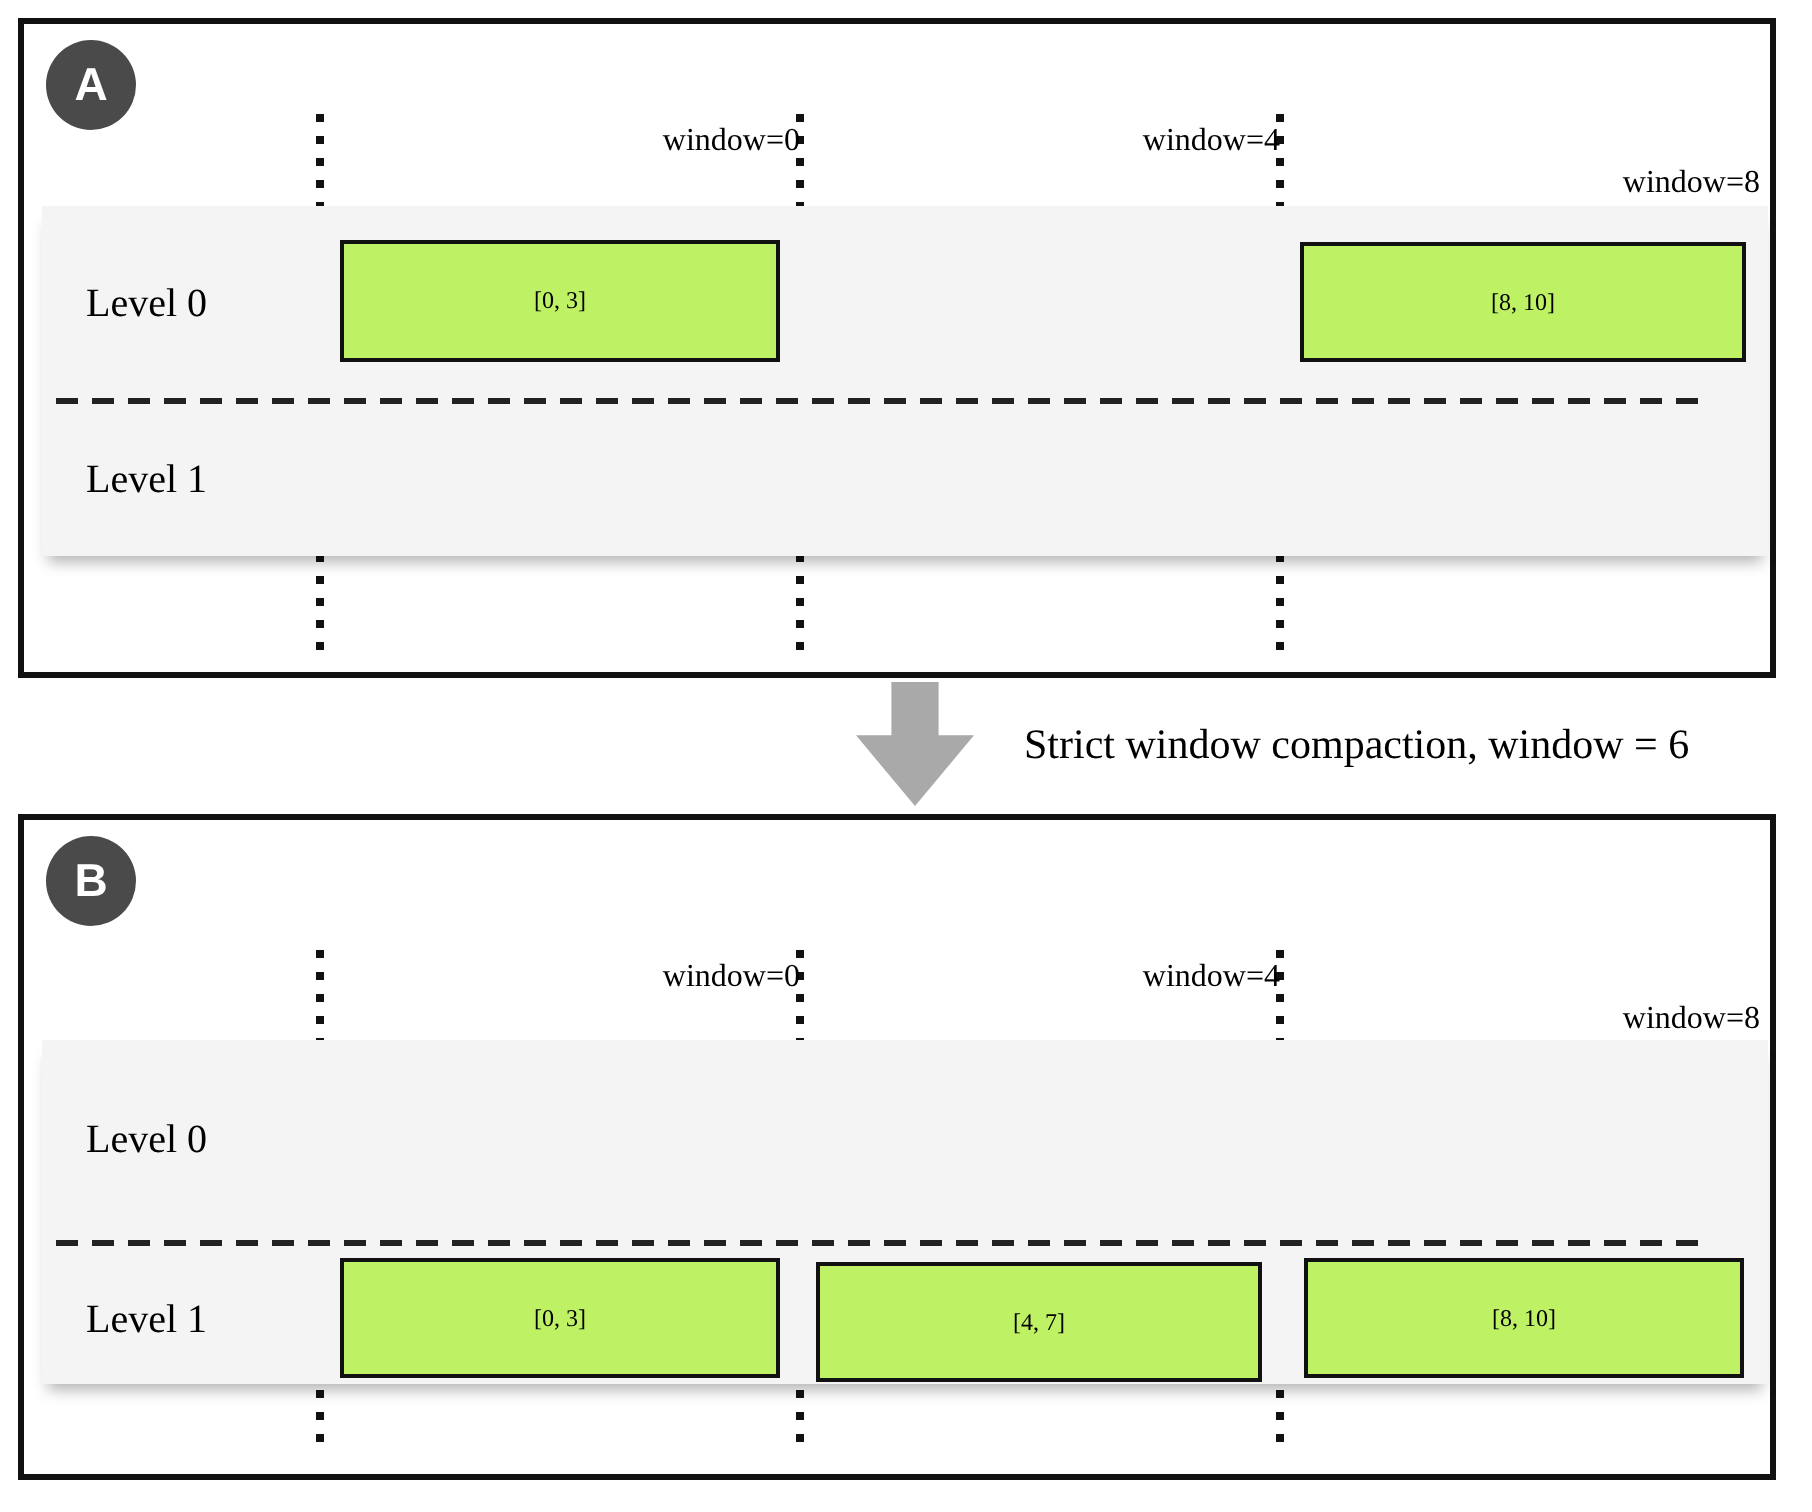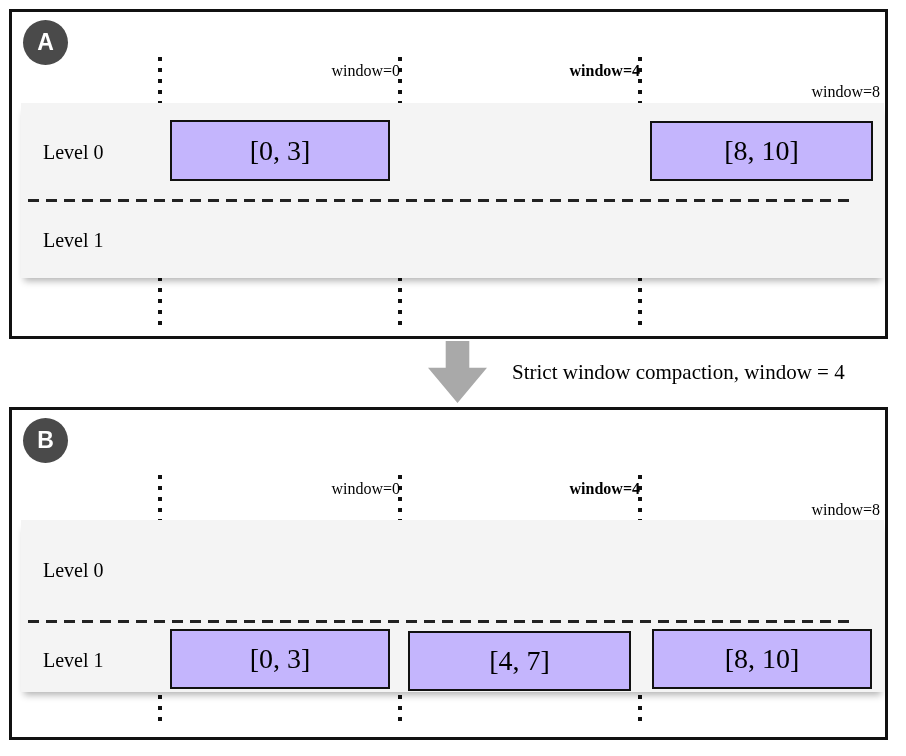--- a/index.html
+++ b/index.html
@@ -50,21 +50,21 @@
   .window-label {
     position: absolute;
     width: 240px;
     text-align: right;
     font-size: 16px;
     white-space: nowrap;
   }
   .panel-a .window-label { top: 50px; }
   .panel-b .window-label { top: 70px; }
   .w1 { left: 148px; }
-  .w2 { left: 388px; font-weight: bold; }
+  .w2 { left: 388px; }
   .w3 { left: 628px; margin-top: 21px; }
 
   .band {
     position: absolute;
     left: 9px;
     width: 863px;
     background: #f4f4f4;
     box-shadow: 0 6px 7px -3px rgba(0,0,0,0.30);
   }
   .panel-a .band { top: 91px; height: 175px; }
@@ -89,24 +89,24 @@
     font-family: Liberation Serif, serif;
   }
   .panel-a .lv0 { top: 128px; }
   .panel-a .lv1 { top: 216px; }
   .panel-b .lv0 { top: 148px; }
   .panel-b .lv1 { top: 238px; }
 
   .sst {
     position: absolute;
     border: 2.5px solid #111111;
-    background: #c4b5fd;
+    background: #bef264;
     box-sizing: border-box;
     display: flex; align-items: center; justify-content: center;
-    font-size: 28px;
+    font-size: 12px;
     z-index: 2;
   }
   .a-box1 { left: 158px; top: 108px; width: 220px; height: 61px; }
   .a-box2 { left: 638px; top: 109px; width: 223px; height: 60px; }
   .a-box3 { left: 349px; top: 198px; width: 311px; height: 62px; }
   .b-box1 { left: 158px; top: 219px; width: 220px; height: 60px; }
   .b-box2 { left: 396px; top: 221px; width: 223px; height: 60px; }
   .b-box3 { left: 640px; top: 219px; width: 220px; height: 60px; }
 
   .down-arrow {
@@ -143,21 +143,21 @@
     <div class="dashed"></div>
 
     <div class="level-label lv0">Level 0</div>
     <div class="level-label lv1">Level 1</div>
 
     <div class="sst a-box1">[0, 3]</div>
     <div class="sst a-box2">[8, 10]</div>
   </div>
 
   <div class="down-arrow"></div>
-  <div class="arrow-caption">Strict window compaction, window = 4</div>
+  <div class="arrow-caption">Strict window compaction, window = 6</div>
 
   <div class="panel panel-b">
     <div class="badge">B</div>
 
     <div class="vline v1"></div>
     <div class="vline v2"></div>
     <div class="vline v3"></div>
 
     <div class="window-label w1">window=0</div>
     <div class="window-label w2">window=4</div>

